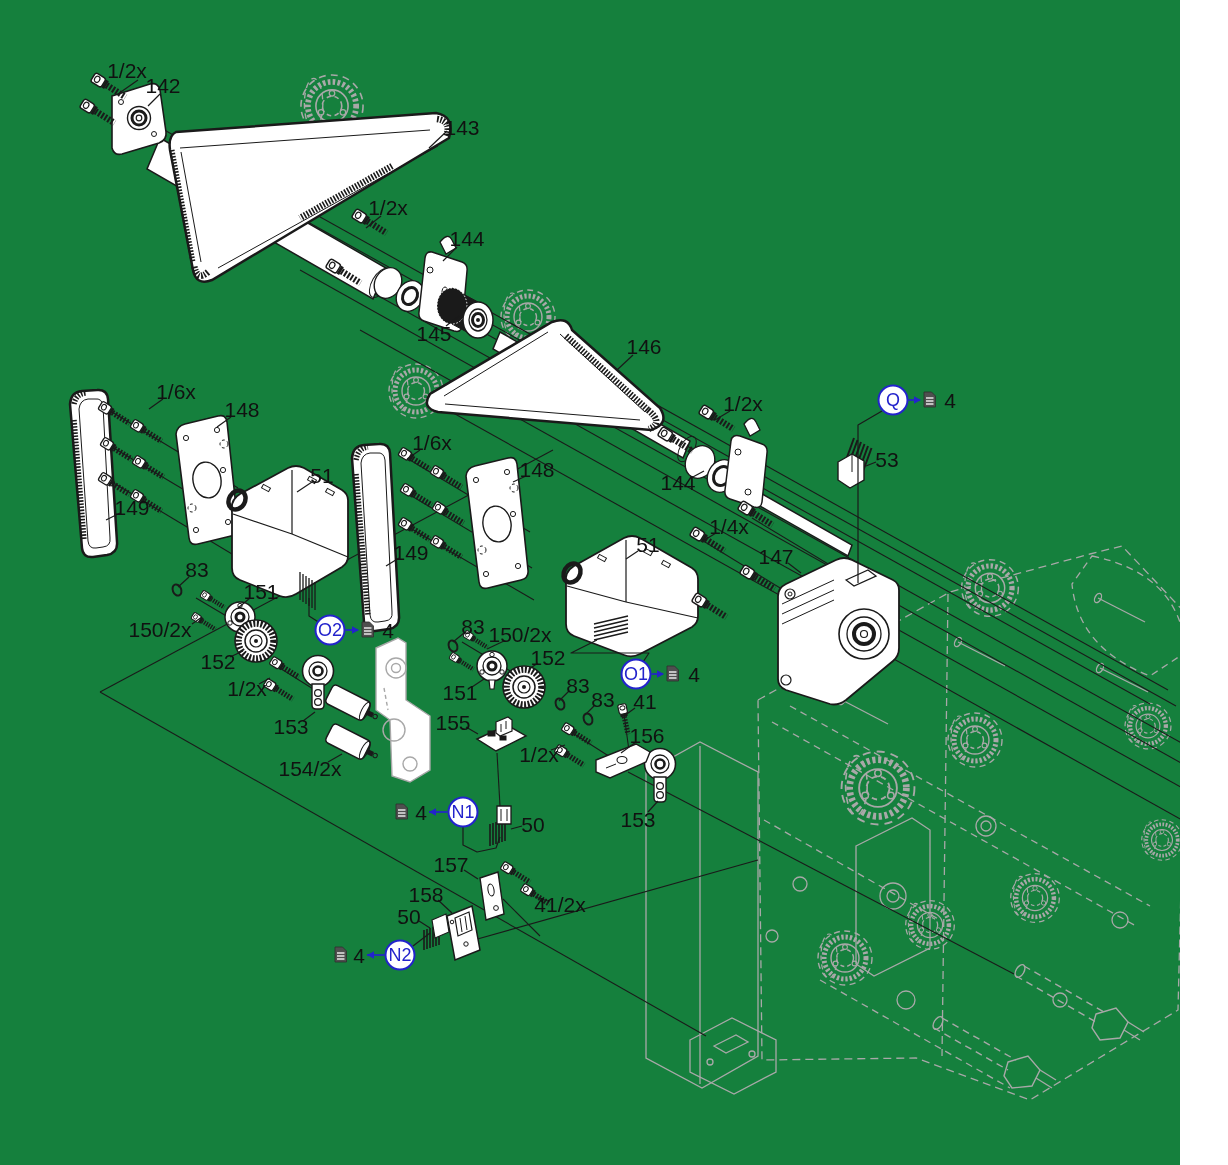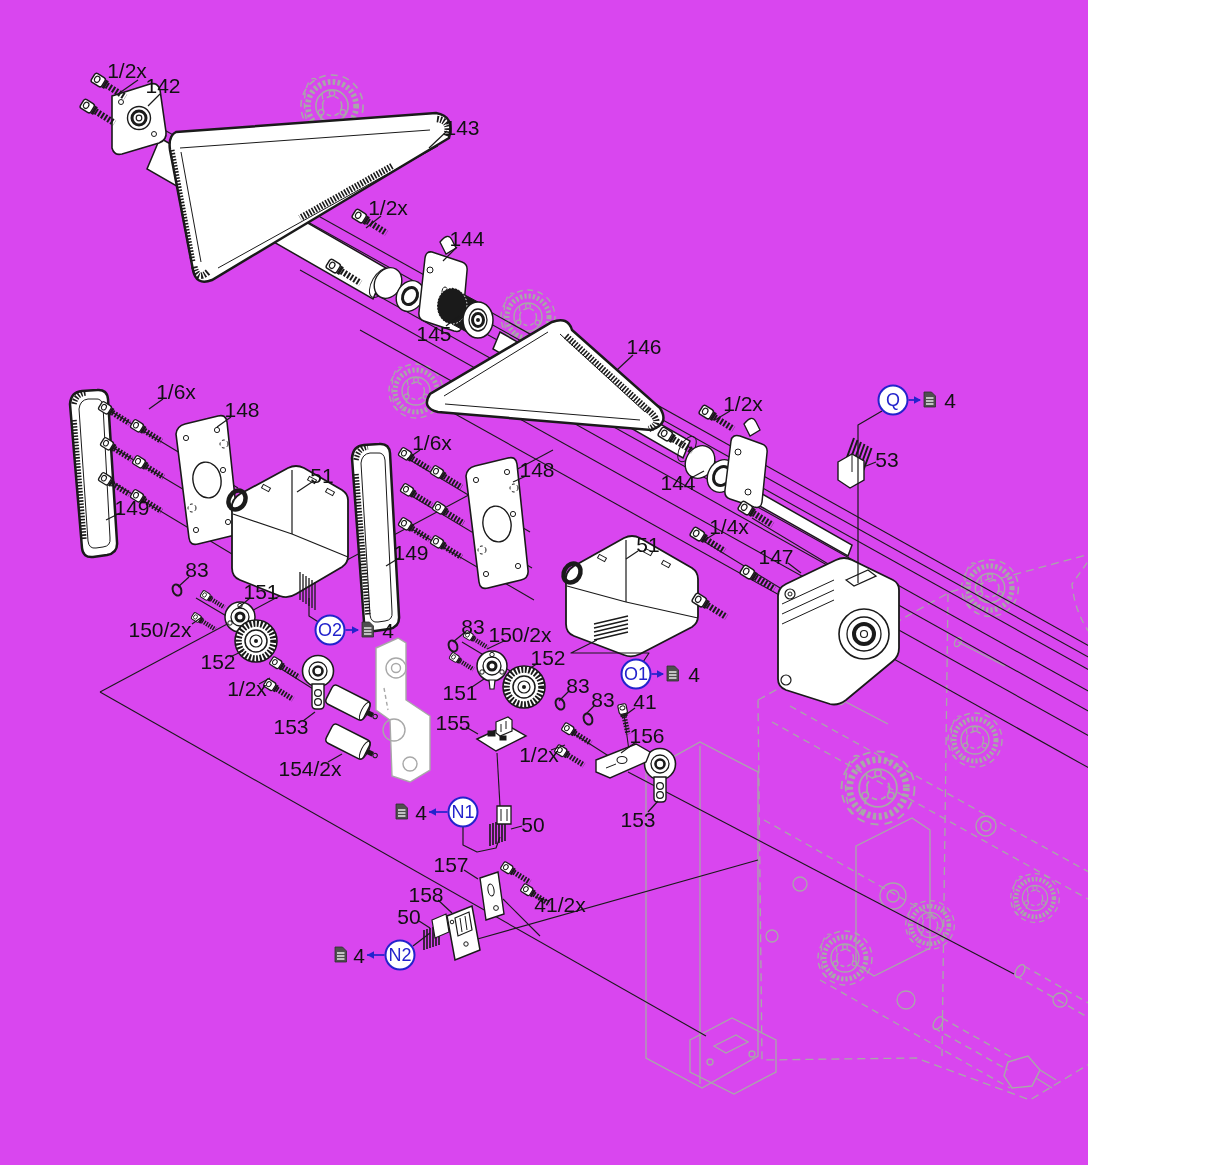--- a/index.html
+++ b/index.html
@@ -1,16 +1,16 @@
 <!DOCTYPE html>
 <html><head>
 <meta charset="utf-8">
 <style>
   html,body{margin:0;padding:0;background:#fff;}
-  .stage{position:relative;width:1088px;height:1165px;background:#d946ef;overflow:hidden;
+  .stage{position:relative;width:1180px;height:1165px;background:#15803d;overflow:hidden;
          font-family:"Liberation Sans",sans-serif;}
   svg text{font-family:"Liberation Sans",sans-serif;}
   .partlbl{font-size:21px;fill:#111;}
   .refnum{font-size:21px;fill:#111;}
   .coletter{font-size:18px;font-weight:400;}
 </style>
 </head>
 <body>
 
 <div class="stage">

